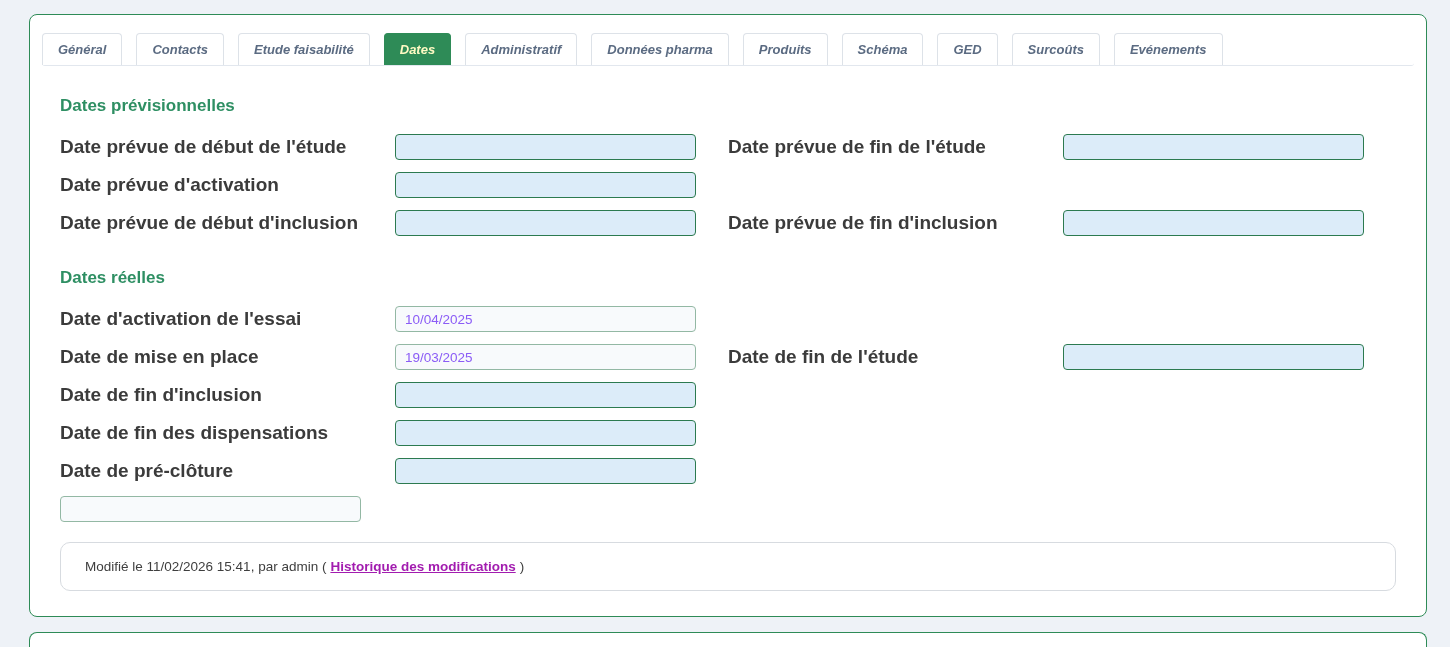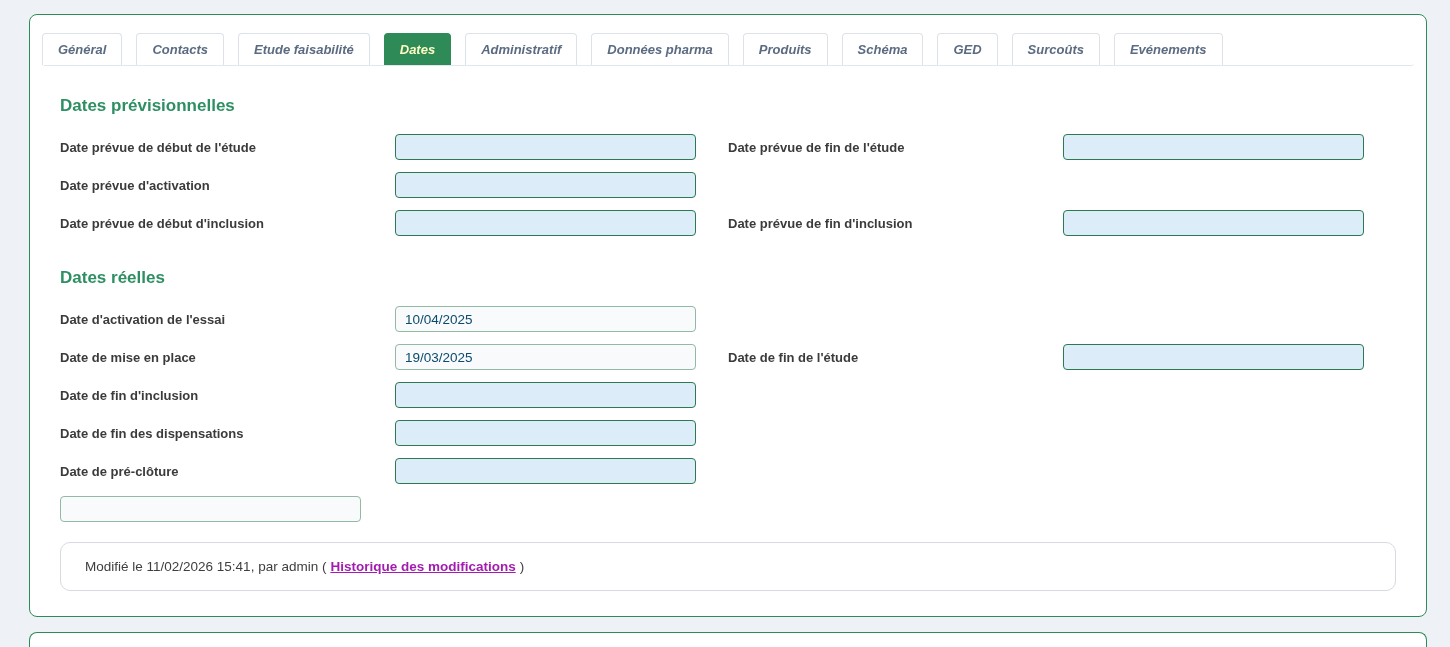--- a/index.html
+++ b/index.html
@@ -63,21 +63,21 @@
     grid-template-columns: 1fr 1fr;
     height: 38px;
     align-items: center;
   }
   .field {
     display: grid;
     grid-template-columns: 335px 301px;
     align-items: center;
   }
   .field-label {
-    font-size: 13px;
+    font-size: 19px;
     font-weight: bold;
     color: #3b3b3b;
     padding-right: 2px;
   }
   .date-input {
     height: 26px;
     width: 301px;
     border-radius: 4px;
     padding: 0 9px;
     font-size: 13.5px;
@@ -85,21 +85,21 @@
     outline: none;
   }
   .date-input.blue {
     background: #dcecf9;
     border: 1px solid #2c7a50;
     color: #3b3b3b;
   }
   .date-input.plain {
     background: #f8fafc;
     border: 1px solid #93b8a4;
-    color: #0c4a6e;
+    color: #8b5cf6;
   }
   
   .modified-box {
     margin: 14px 0 24px 0;
     border: 1px solid #d7dbe0;
     border-radius: 10px;
     height: 49px;
     display: flex;
     align-items: center;
     padding-left: 24px;

